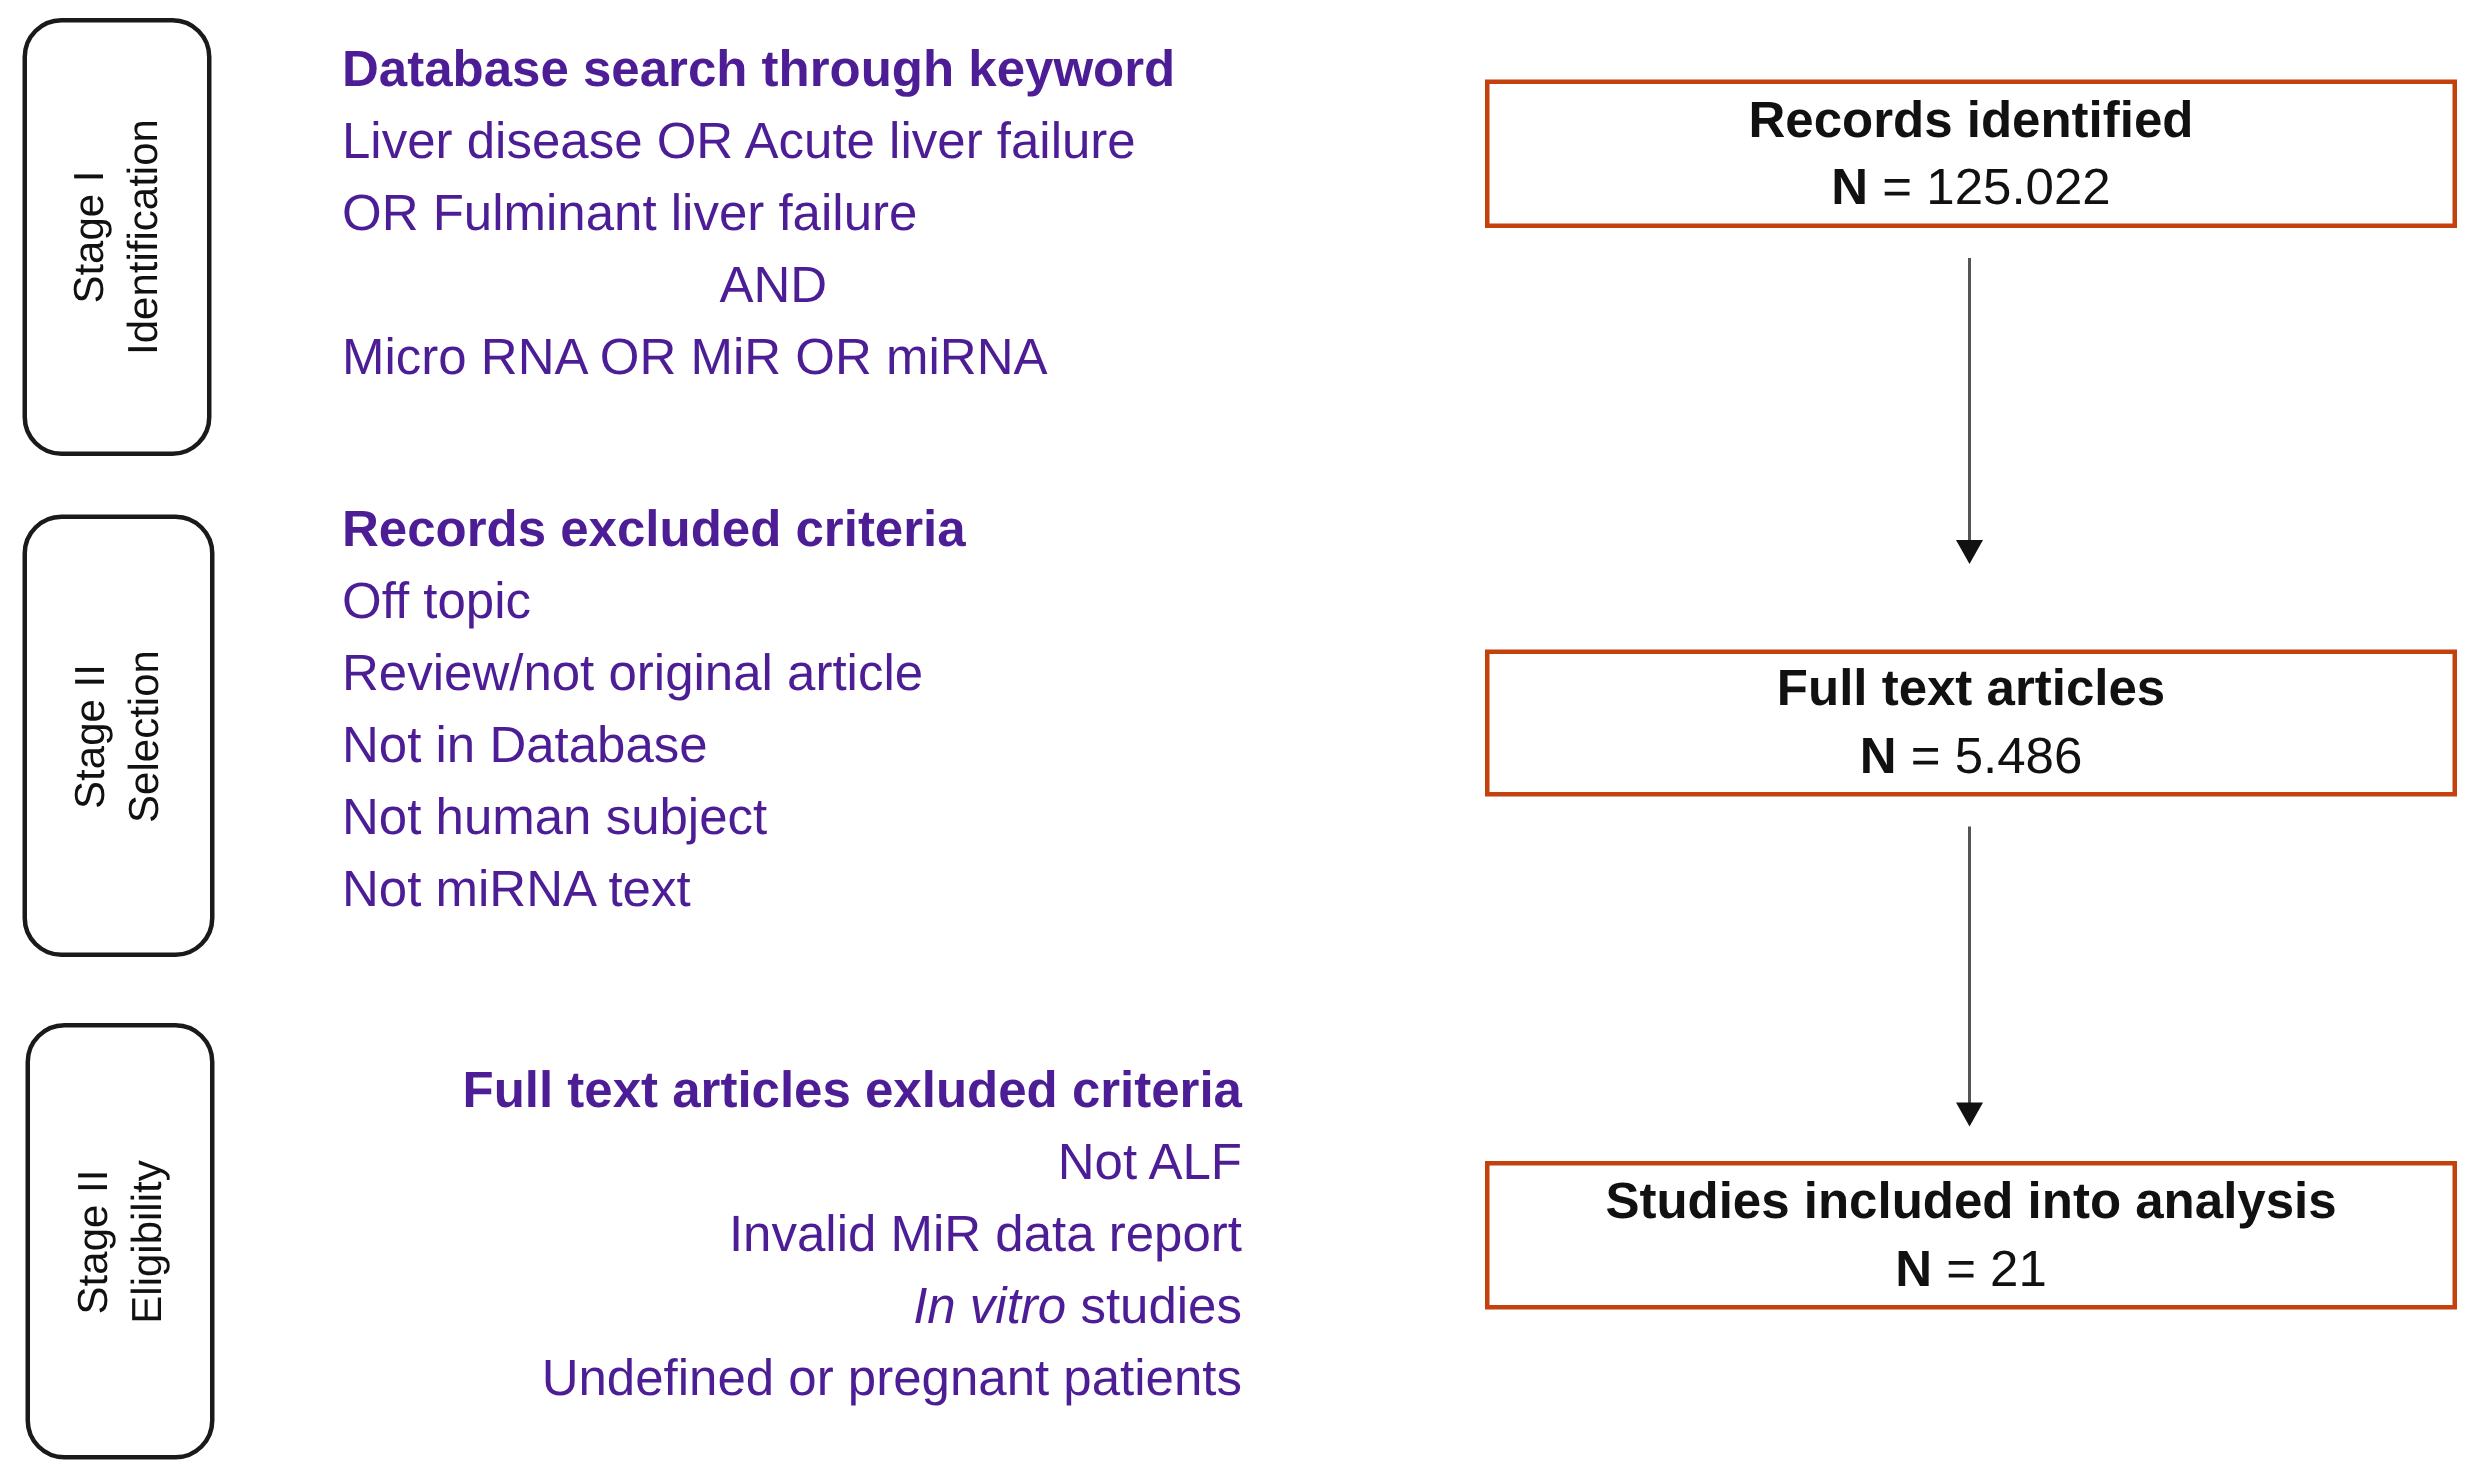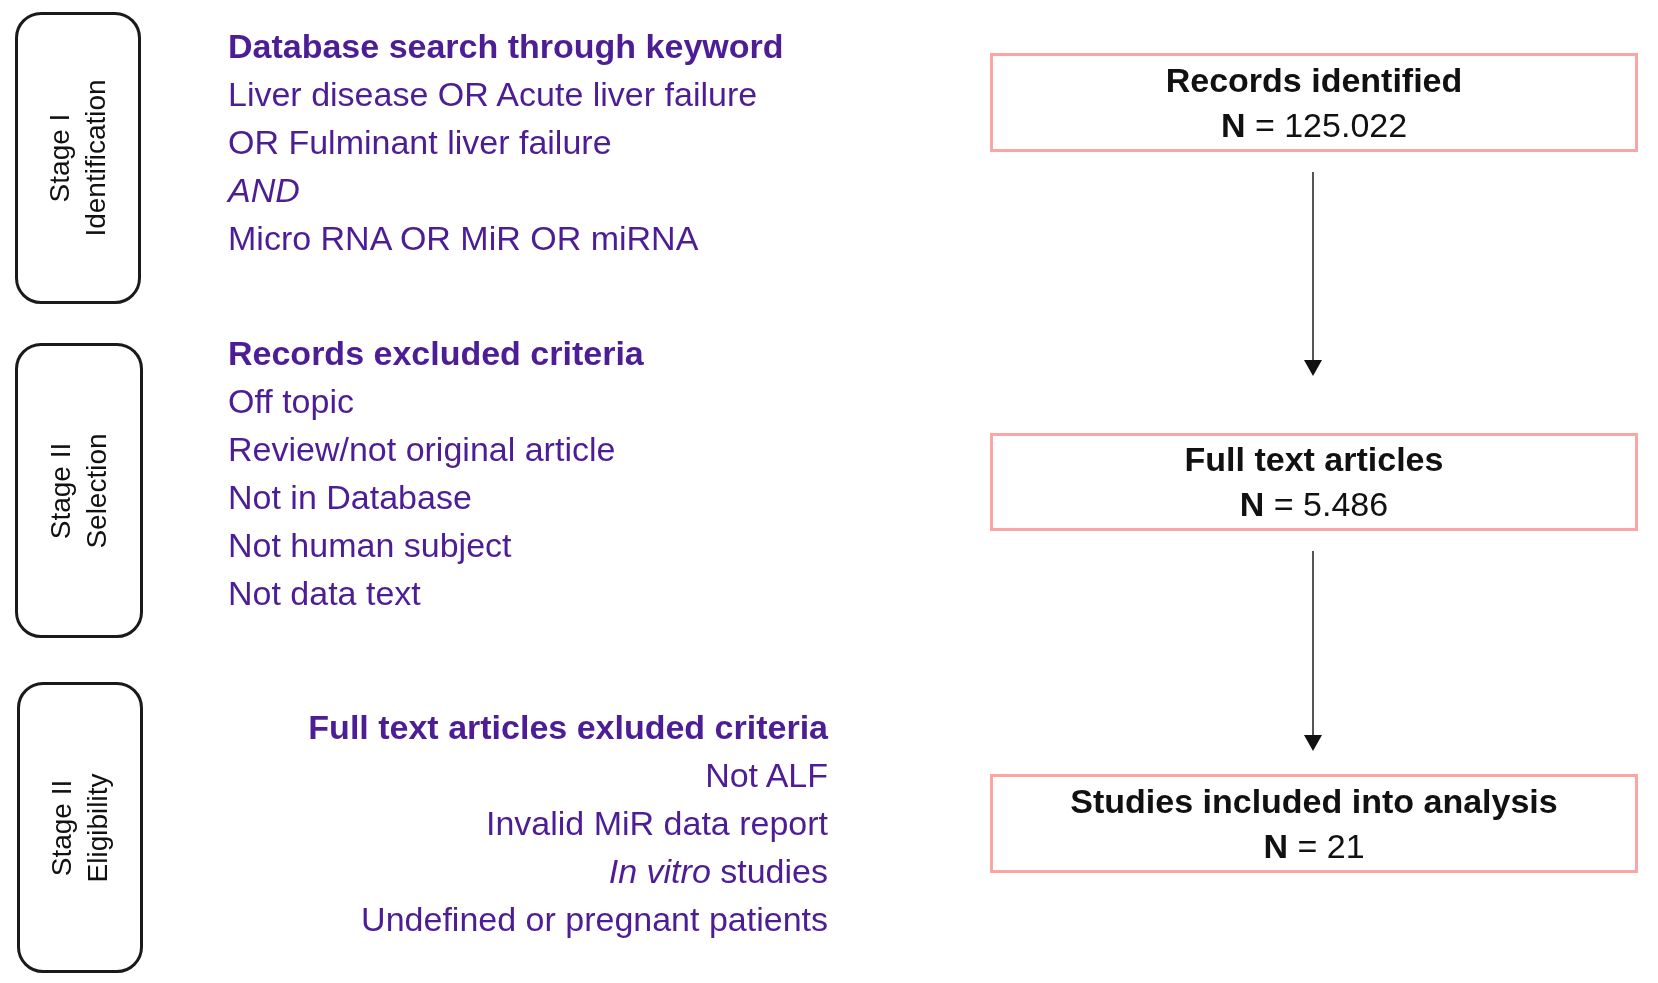--- a/index.html
+++ b/index.html
@@ -29,27 +29,27 @@
   }
   
   .crit{
     position:absolute;
     width:600px;
     font-size:34px;
     line-height:48px;
     color:#4c1d95;
   }
   .crit .t{font-weight:bold;}
-  .crit .c{width:575px;font-style:italic;}
+  .crit .c{text-align:center;width:575px;}
   .it{font-style:italic;}
   
   .fbox{
     position:absolute;
     left:990px;width:648px;
-    border:3px solid #fca5a5;
+    border:3px solid #c2410c;
     background:#ffffff;
     box-sizing:border-box;
     display:flex;flex-direction:column;
     align-items:center;justify-content:center;
     text-align:center;
     font-size:34px;line-height:45px;
   }
   .fbox .t{font-weight:bold;}
   .nb{font-weight:bold;}
   
@@ -98,21 +98,21 @@
     <div class="c">AND</div>
     <div>Micro RNA OR MiR OR miRNA</div>
   </div>
 
   <div class="crit" style="left:228px;top:329px;">
     <div class="t">Records excluded criteria</div>
     <div>Off topic</div>
     <div>Review/not original article</div>
     <div>Not in Database</div>
     <div>Not human subject</div>
-    <div>Not data text</div>
+    <div>Not miRNA text</div>
   </div>
 
   <div class="crit" style="left:228px;top:703px;text-align:right;">
     <div class="t">Full text articles exluded criteria</div>
     <div>Not ALF</div>
     <div>Invalid MiR data report</div>
     <div><span class="it">In vitro</span><span> studies</span></div>
     <div>Undefined or pregnant patients</div>
   </div>
 

